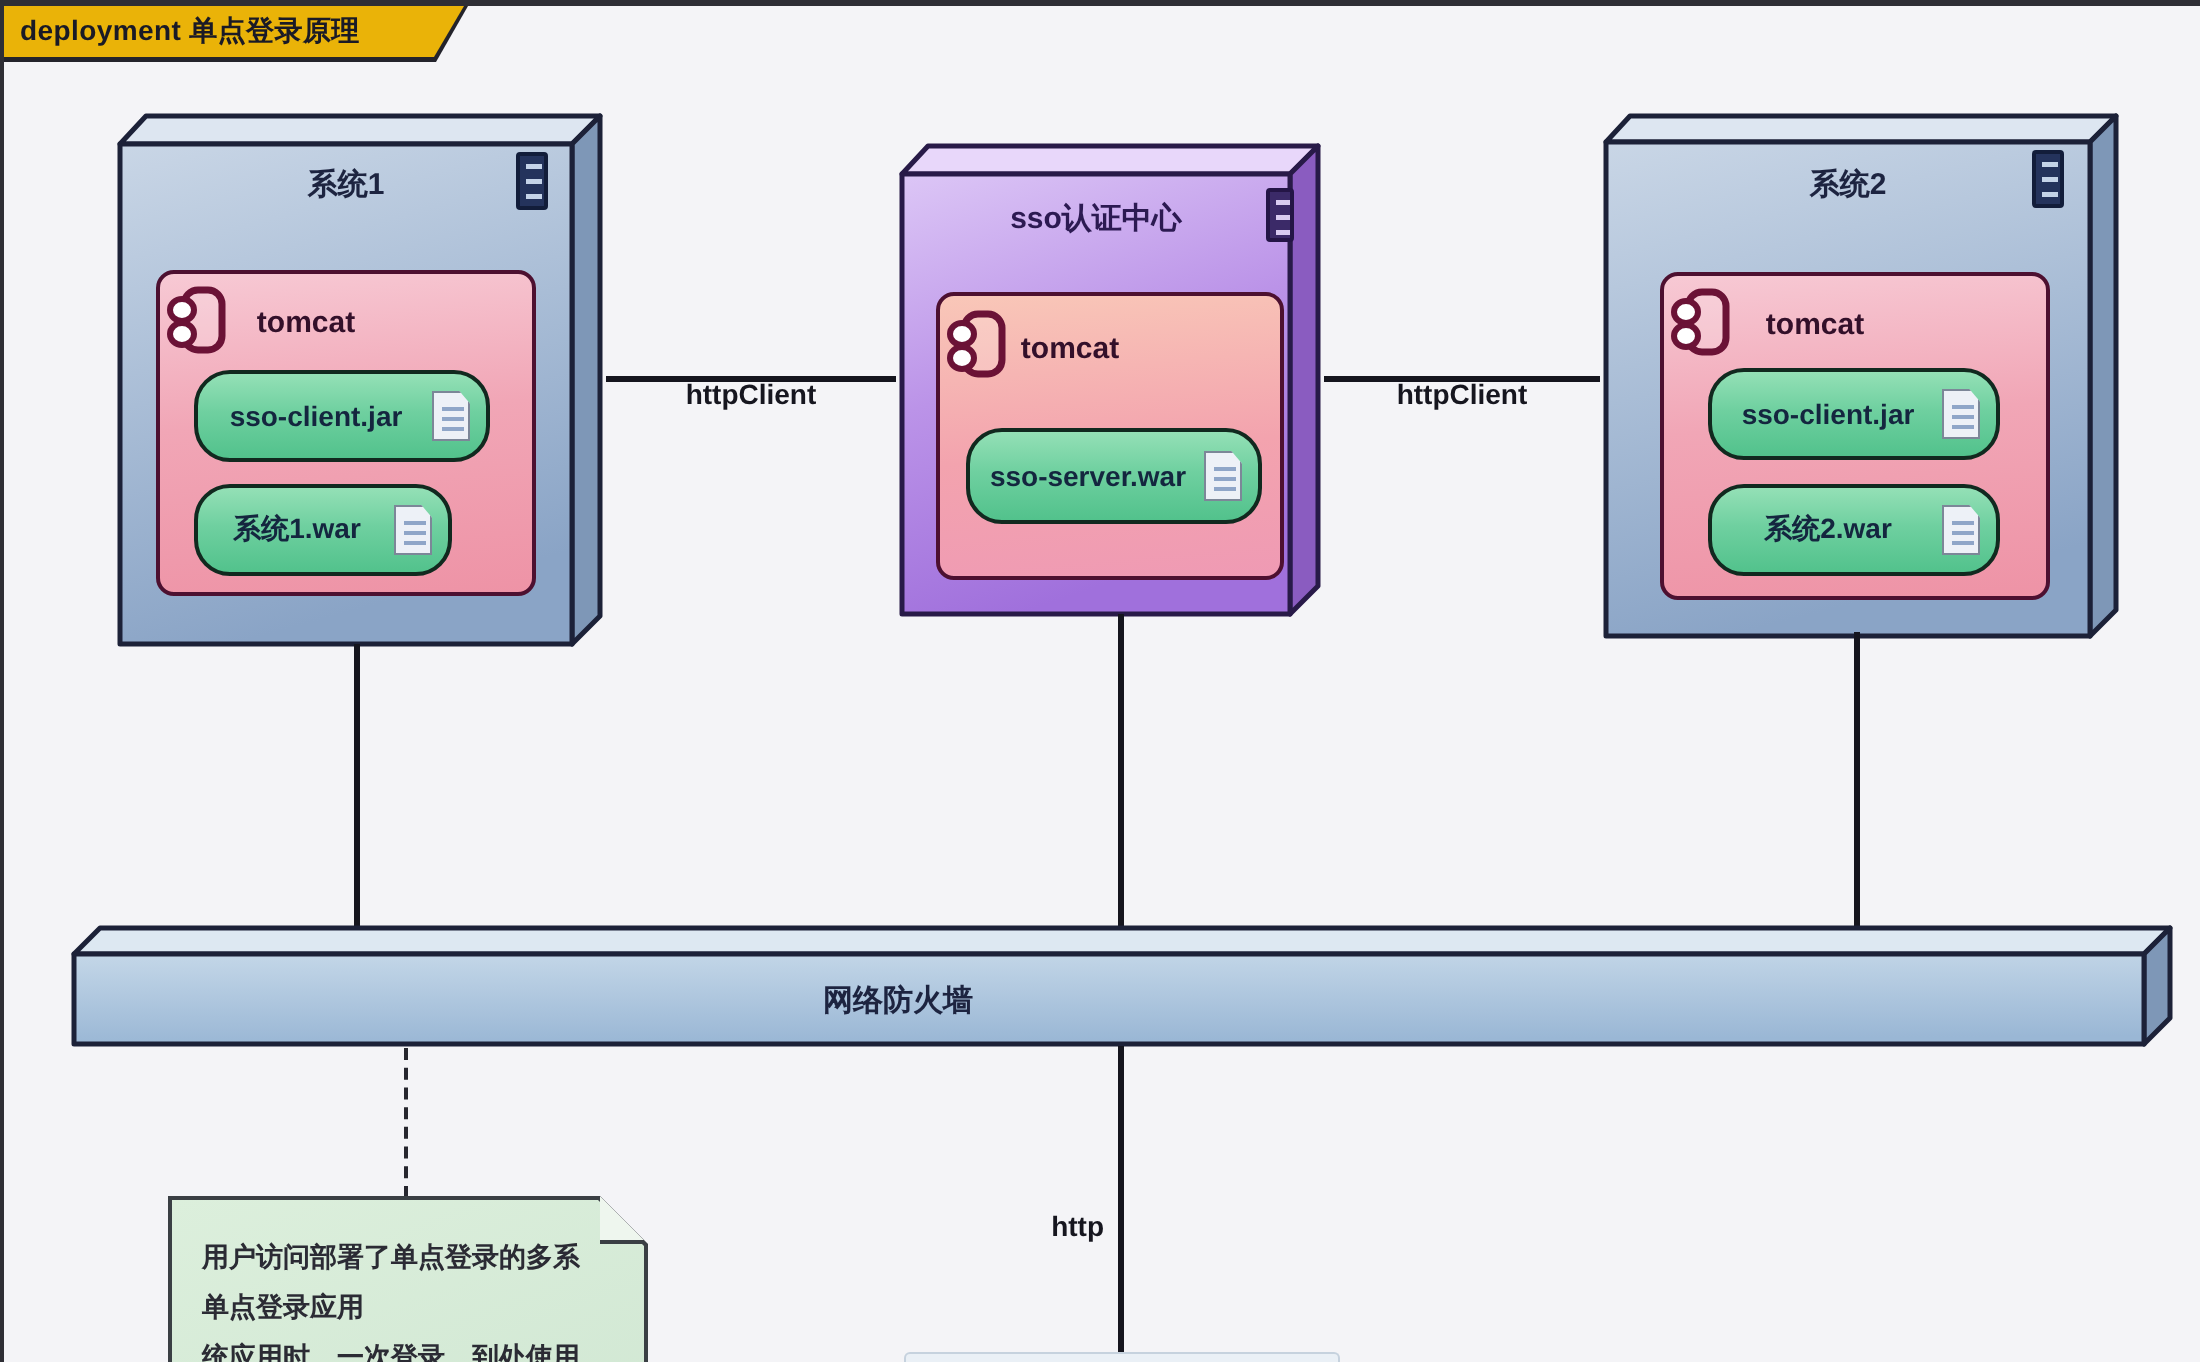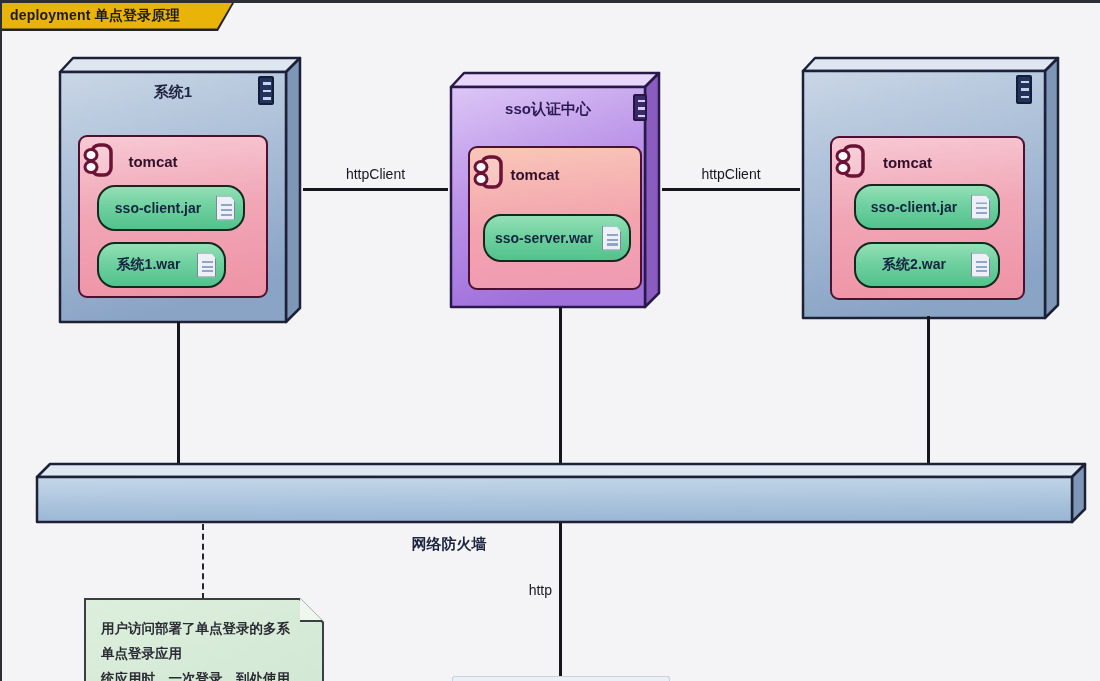--- a/index.html
+++ b/index.html
@@ -41,21 +41,21 @@
   .art-icon{position:absolute;right:8px;top:50%;transform:translateY(-50%);width:19px;height:25px;
     background-color:#edf1f7;
     background-image:repeating-linear-gradient(180deg,#8fa6c8 0 2px,transparent 2px 5px);
     background-size:11px 14px;background-repeat:no-repeat;background-position:4px 7px;
     border:1.5px solid #7c8798;box-sizing:border-box;
     clip-path:polygon(0 0,72% 0,100% 25%,100% 100%,0 100%);}
 
   
   .line{position:absolute;background:#15151e;}
   .dash-line{position:absolute;width:0;border-left:2.5px dashed #26262e;}
-  .conn-label{position:absolute;font-size:14px;font-weight:normal;color:#16161f;text-align:center;}
+  .conn-label{position:absolute;font-size:14px;font-weight:bold;color:#16161f;text-align:center;margin-top:23px;}
 
   
   .note{position:absolute;clip-path:polygon(0 0,calc(100% - 24px) 0,100% 24px,100% 100%,0 100%);background:#3a3f44;}
   .note-inner{position:absolute;left:2px;top:2px;right:2px;bottom:0;
     clip-path:polygon(0 0,calc(100% - 23px) 0,100% 23px,100% 100%,0 100%);
     background:linear-gradient(160deg,#dcefdc 0%,#d2e8d4 100%);
     padding:16px 12px 0 15px;box-sizing:border-box;}
   .note-fold{position:absolute;right:0;top:0;width:24px;height:24px;
     clip-path:polygon(0 0,100% 100%,0 100%);background:#eef6ee;border-bottom:2px solid #3a3f44;box-sizing:border-box;}
   .note-line{font-size:13.5px;font-weight:bold;color:#2b2b34;line-height:25px;white-space:nowrap;}
@@ -144,20 +144,21 @@
         <linearGradient id="gf3" x1="0" y1="0" x2="0.25" y2="1">
           <stop offset="0" stop-color="#c9d6e6"></stop>
             <stop offset="0.5" stop-color="#a9bdd6"></stop>
             <stop offset="1" stop-color="#8aa4c6"></stop>
         </linearGradient>
       </defs>
       <polygon points="15,3 258,3 245,16 3,16" fill="#dde6f1" stroke="#1c2138" stroke-width="2.5" stroke-linejoin="round"></polygon>
       <polygon points="258,3 258,250 245,263 245,16" fill="#7e97b7" stroke="#1c2138" stroke-width="2.5" stroke-linejoin="round"></polygon>
       <polygon points="3,16 245,16 245,263 3,263" fill="url(#gf3)" stroke="#1c2138" stroke-width="2.5" stroke-linejoin="round"></polygon>
     </svg>
+    <div class="node-label" style="left:3px;width:242px;top:28px;">系统2</div>
     <div class="srv-icon srv-blue" style="left:216px;top:20px;width:16px;height:29px;"></div>
 
     <div class="tomcat tomcat-pink" style="left:30px;top:81px;width:195px;height:164px;">
       <div class="tomcat-label" style="top:16px;">tomcat</div>
       <svg class="comp-icon" style="right:8px;top:5px;" width="34" height="36" viewBox="0 0 34 36">
         <rect x="12" y="3" width="19" height="30" rx="7" fill="rgba(255,255,255,0.18)" stroke="#6b1236" stroke-width="3.5"></rect>
         <ellipse cx="11" cy="13" rx="6" ry="5.5" fill="#ffffff" stroke="#6b1236" stroke-width="3"></ellipse>
         <ellipse cx="11" cy="25" rx="6" ry="5.5" fill="#ffffff" stroke="#6b1236" stroke-width="3"></ellipse>
       </svg>
       <div class="artifact" style="left:22px;top:46px;width:146px;height:46px;">
@@ -186,21 +187,21 @@
       <defs>
         <linearGradient id="gfw" x1="0" y1="0" x2="0.1" y2="1">
           <stop offset="0" stop-color="#c4d7e8"></stop>
             <stop offset="1" stop-color="#9ab7d5"></stop>
         </linearGradient>
       </defs>
       <polygon points="15,2 1050,2 1037,15 2,15" fill="#dde8f2" stroke="#1c2138" stroke-width="2.5" stroke-linejoin="round"></polygon>
       <polygon points="1050,2 1050,47 1037,60 1037,15" fill="#7e97b7" stroke="#1c2138" stroke-width="2.5" stroke-linejoin="round"></polygon>
       <polygon points="2,15 1037,15 1037,60 2,60" fill="url(#gfw)" stroke="#1c2138" stroke-width="2.5" stroke-linejoin="round"></polygon>
     </svg>
-    <div class="node-label" style="left:2px;width:824px;top:29px;margin-top:44px;">网络防火墙</div>
+    <div class="node-label" style="left:2px;width:824px;top:29px;">网络防火墙</div>
   </div>
 
   <div class="dash-line" style="left:202px;top:524px;height:75px;"></div>
 
   <div class="line" style="left:559px;top:523px;width:2.5px;height:158px;"></div>
   <div class="conn-label" style="left:480px;top:582px;width:72px;text-align:right;">http</div>
 
   <div class="note" style="left:84px;top:598px;width:240px;height:100px;">
     <div class="note-inner">
       <div class="note-line">用户访问部署了单点登录的多系</div>

